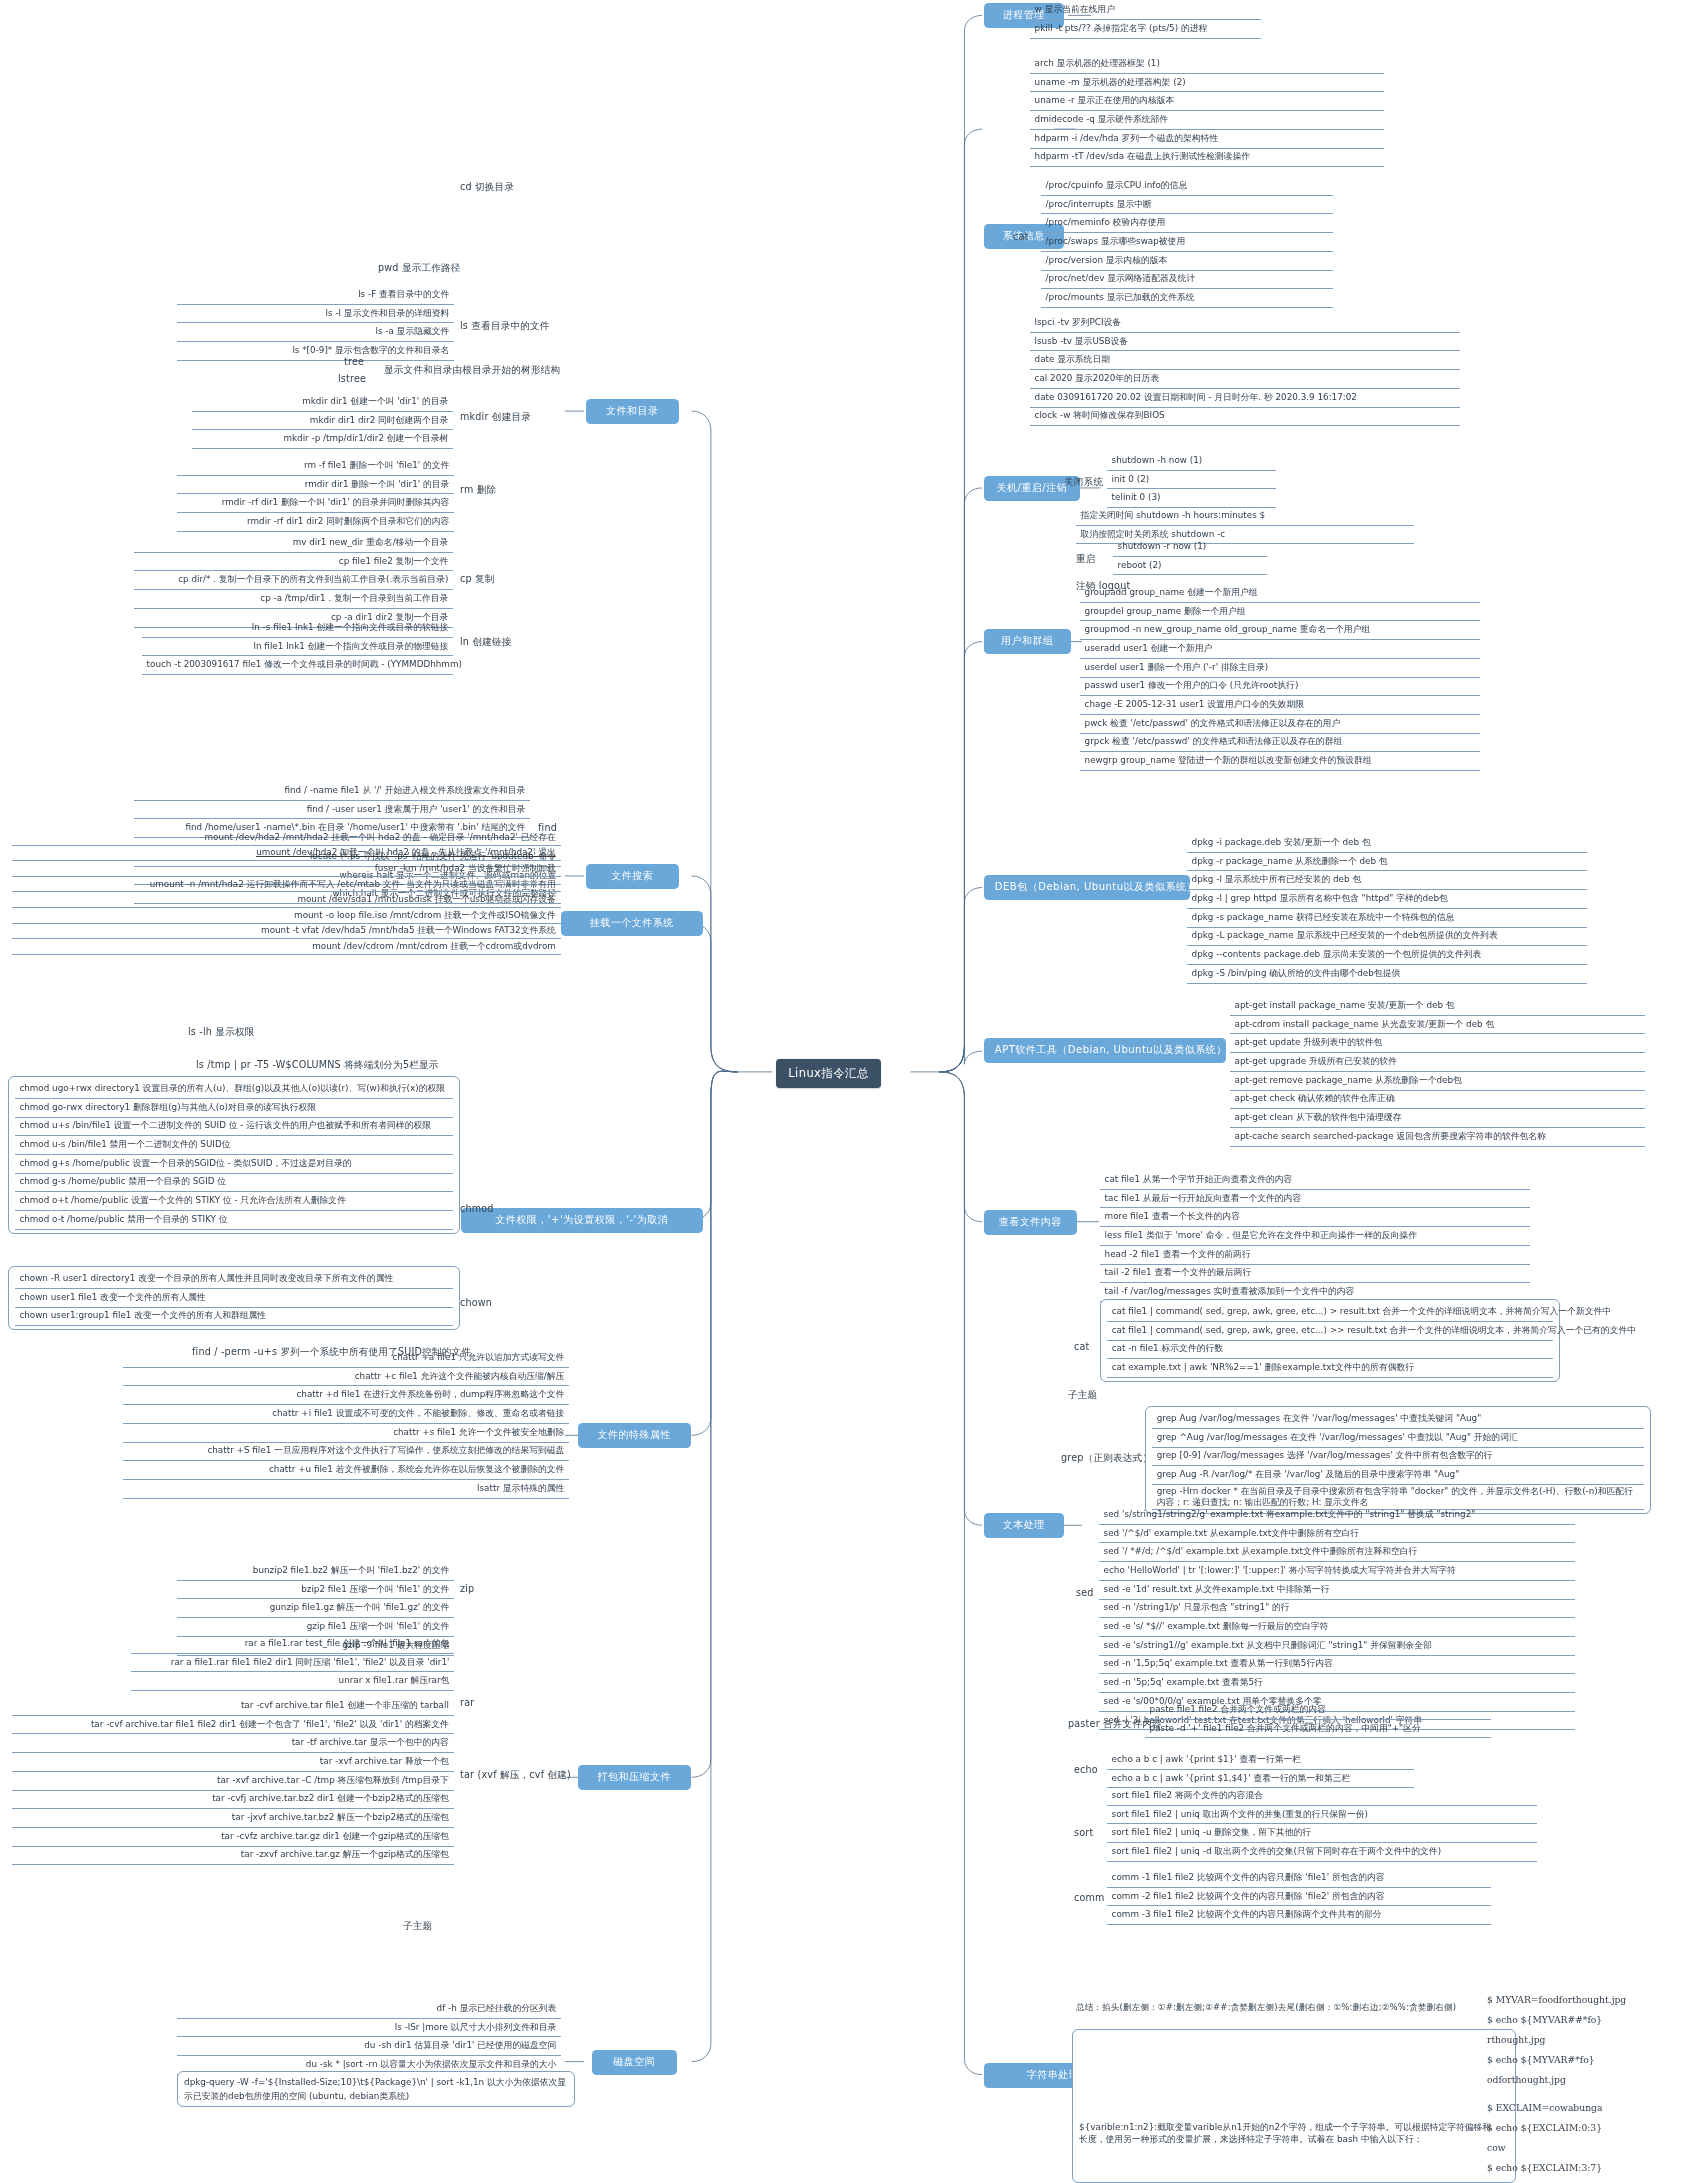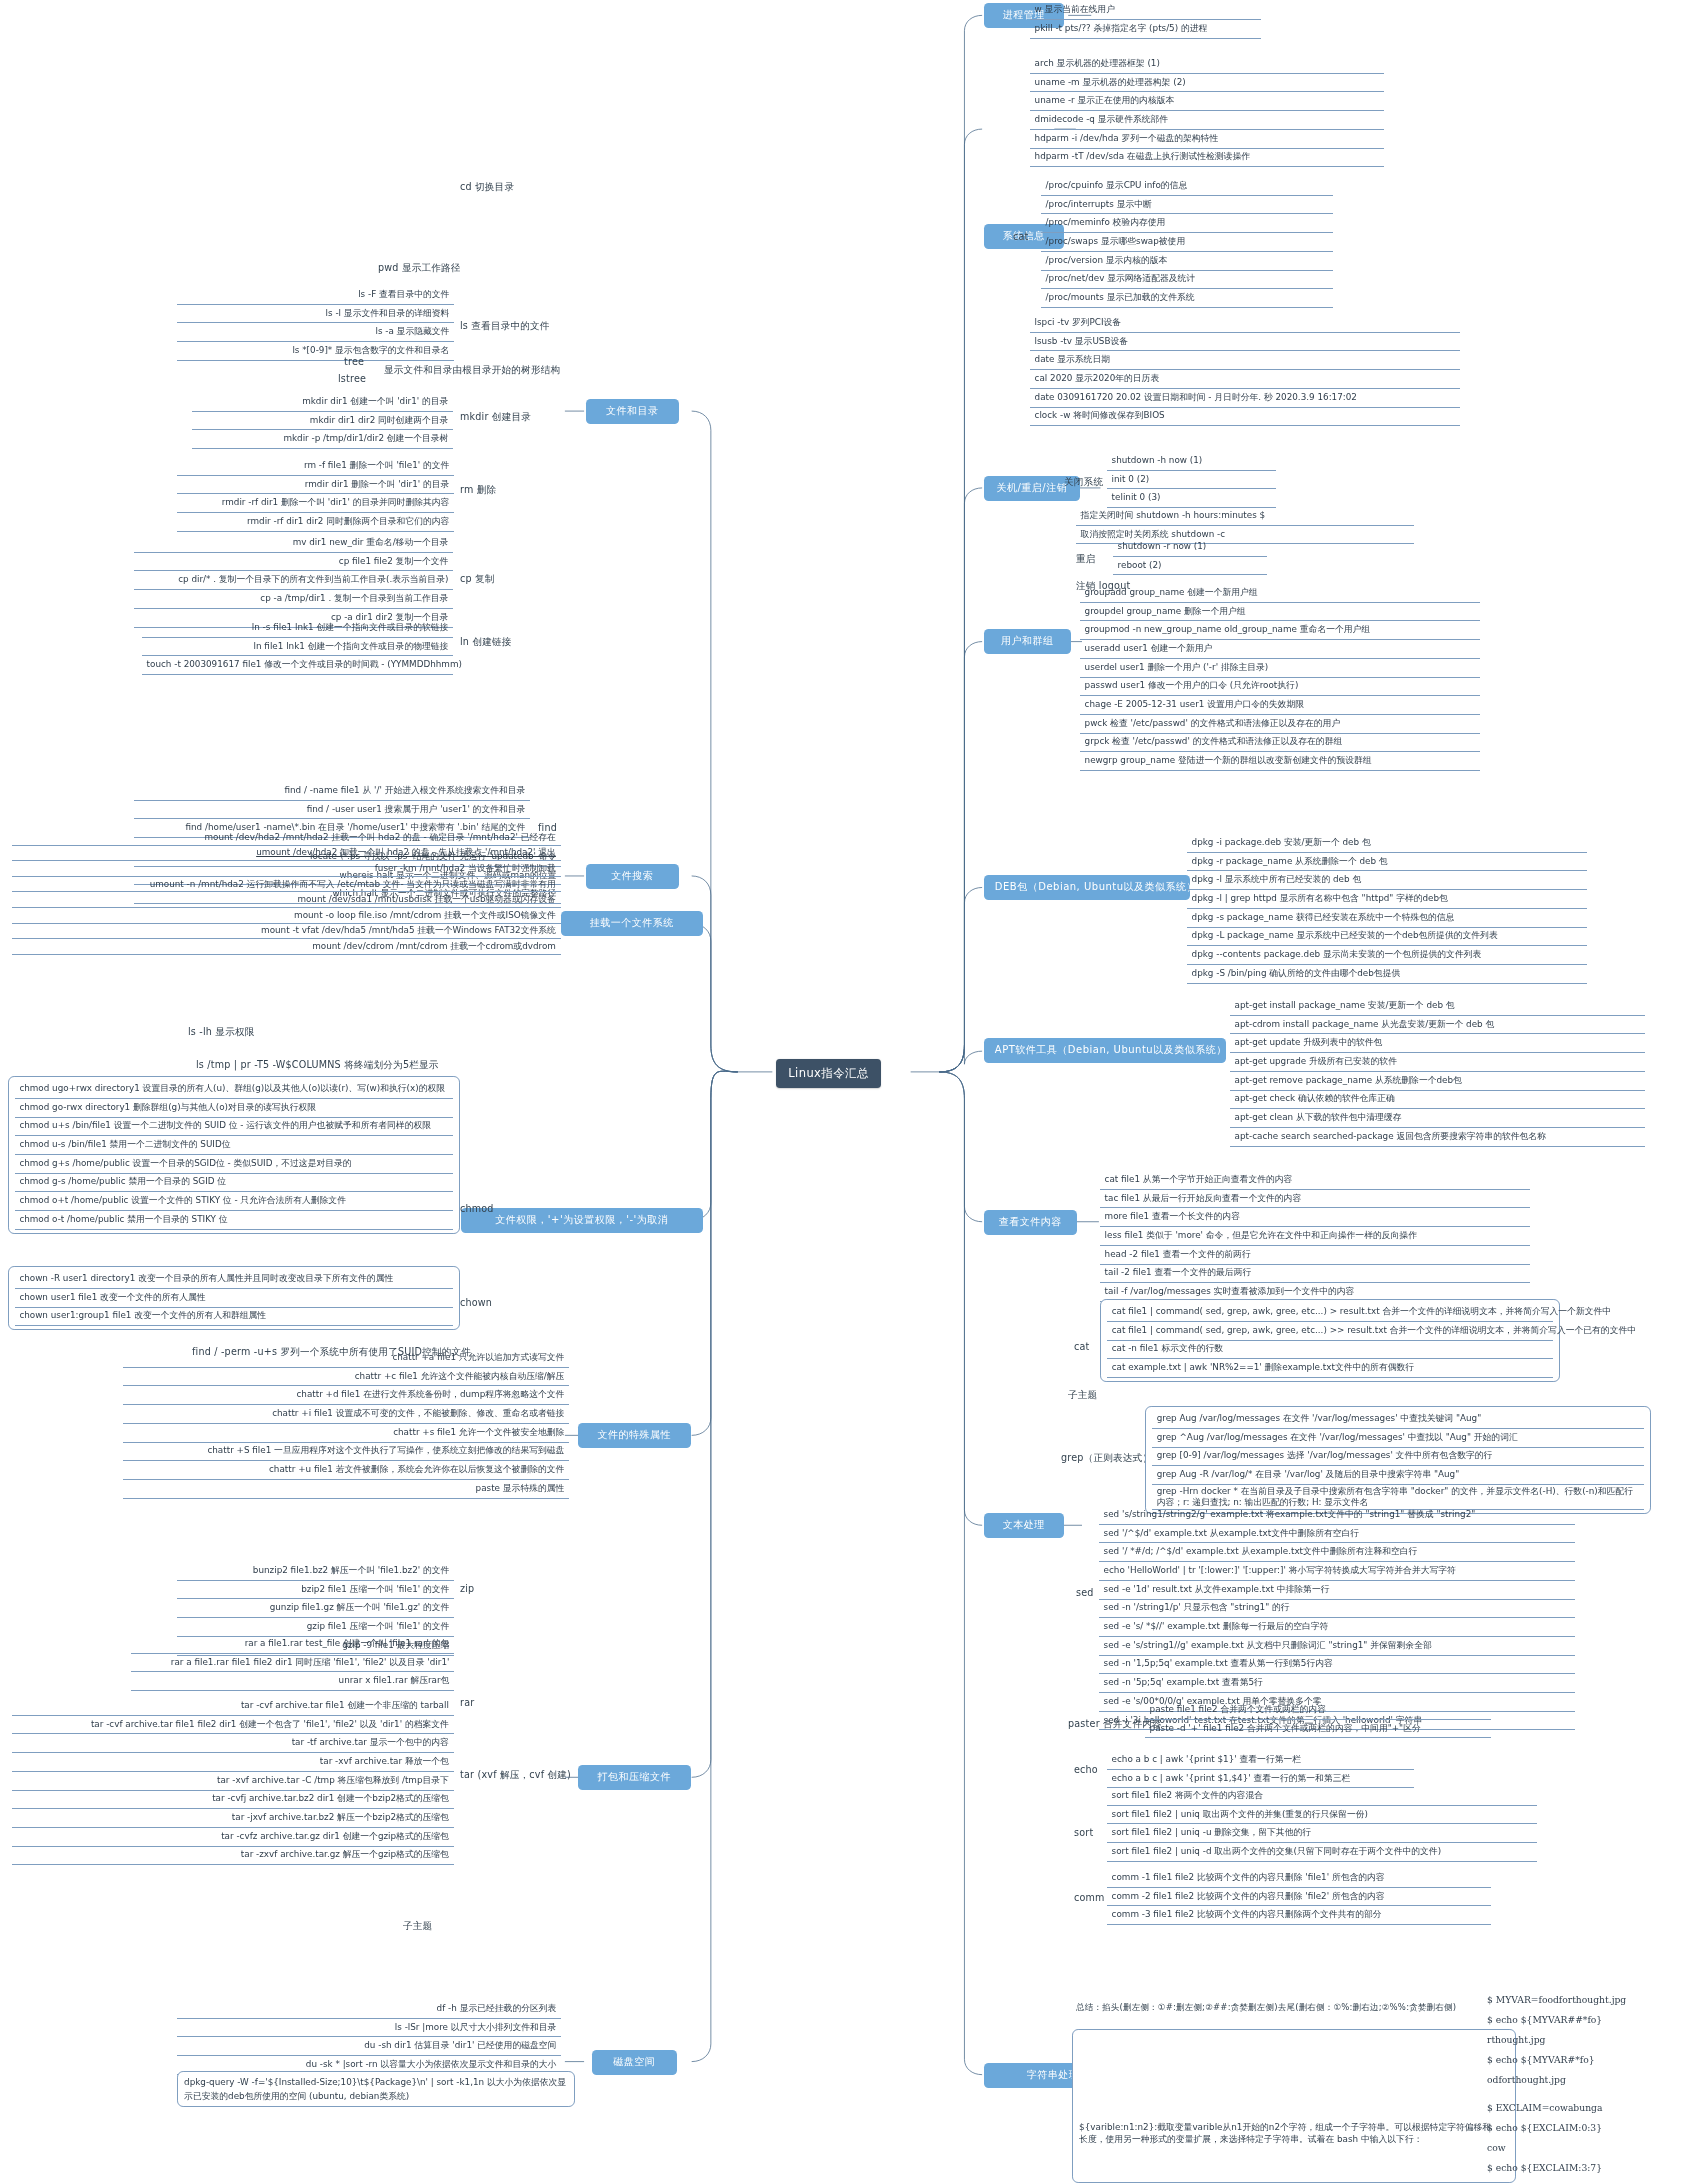--- a/index.html
+++ b/index.html
@@ -263,21 +263,21 @@
   <div class="sub" style="left:192px;top:1346px;">find / -perm -u+s 罗列一个系统中所有使用了SUID控制的文件</div>
 
   <div class="leafgroup ralign" style="left:123px;top:1349px;width:446px;">
     <span class="leaf">chattr +a file1 只允许以追加方式读写文件</span>
     <span class="leaf">chattr +c file1 允许这个文件能被内核自动压缩/解压</span>
     <span class="leaf">chattr +d file1 在进行文件系统备份时，dump程序将忽略这个文件</span>
     <span class="leaf">chattr +i file1 设置成不可变的文件，不能被删除、修改、重命名或者链接</span>
     <span class="leaf">chattr +s file1 允许一个文件被安全地删除</span>
     <span class="leaf">chattr +S file1 一旦应用程序对这个文件执行了写操作，使系统立刻把修改的结果写到磁盘</span>
     <span class="leaf">chattr +u file1 若文件被删除，系统会允许你在以后恢复这个被删除的文件</span>
-    <span class="leaf">paste 显示特殊的属性</span>
+    <span class="leaf">lsattr 显示特殊的属性</span>
   </div>
 
   <div class="sub" style="left:460px;top:1583px;">zip</div>
   <div class="leafgroup ralign" style="left:177px;top:1562px;width:277px;">
     <span class="leaf">bunzip2 file1.bz2 解压一个叫 'file1.bz2' 的文件</span>
     <span class="leaf">bzip2 file1 压缩一个叫 'file1' 的文件</span>
     <span class="leaf">gunzip file1.gz 解压一个叫 'file1.gz' 的文件</span>
     <span class="leaf">gzip file1 压缩一个叫 'file1' 的文件</span>
     <span class="leaf">gzip -9 file1 最大程度压缩</span>
   </div>

